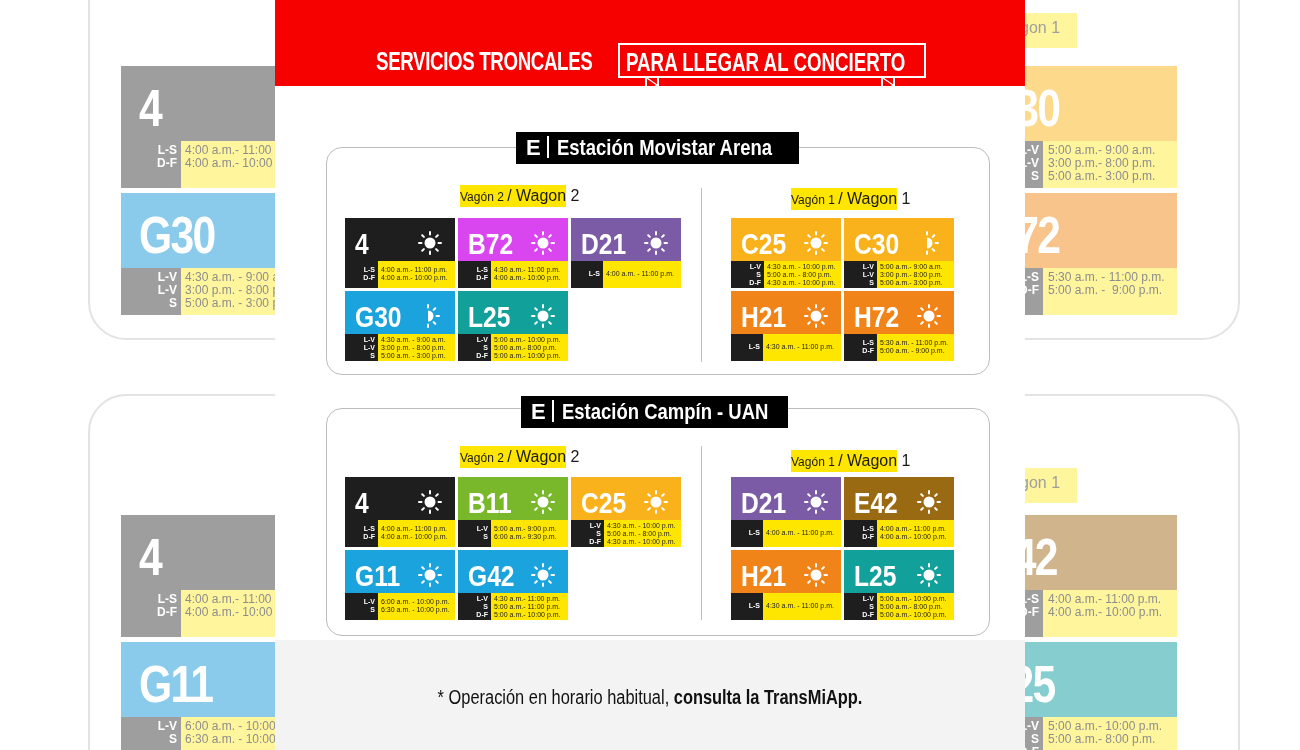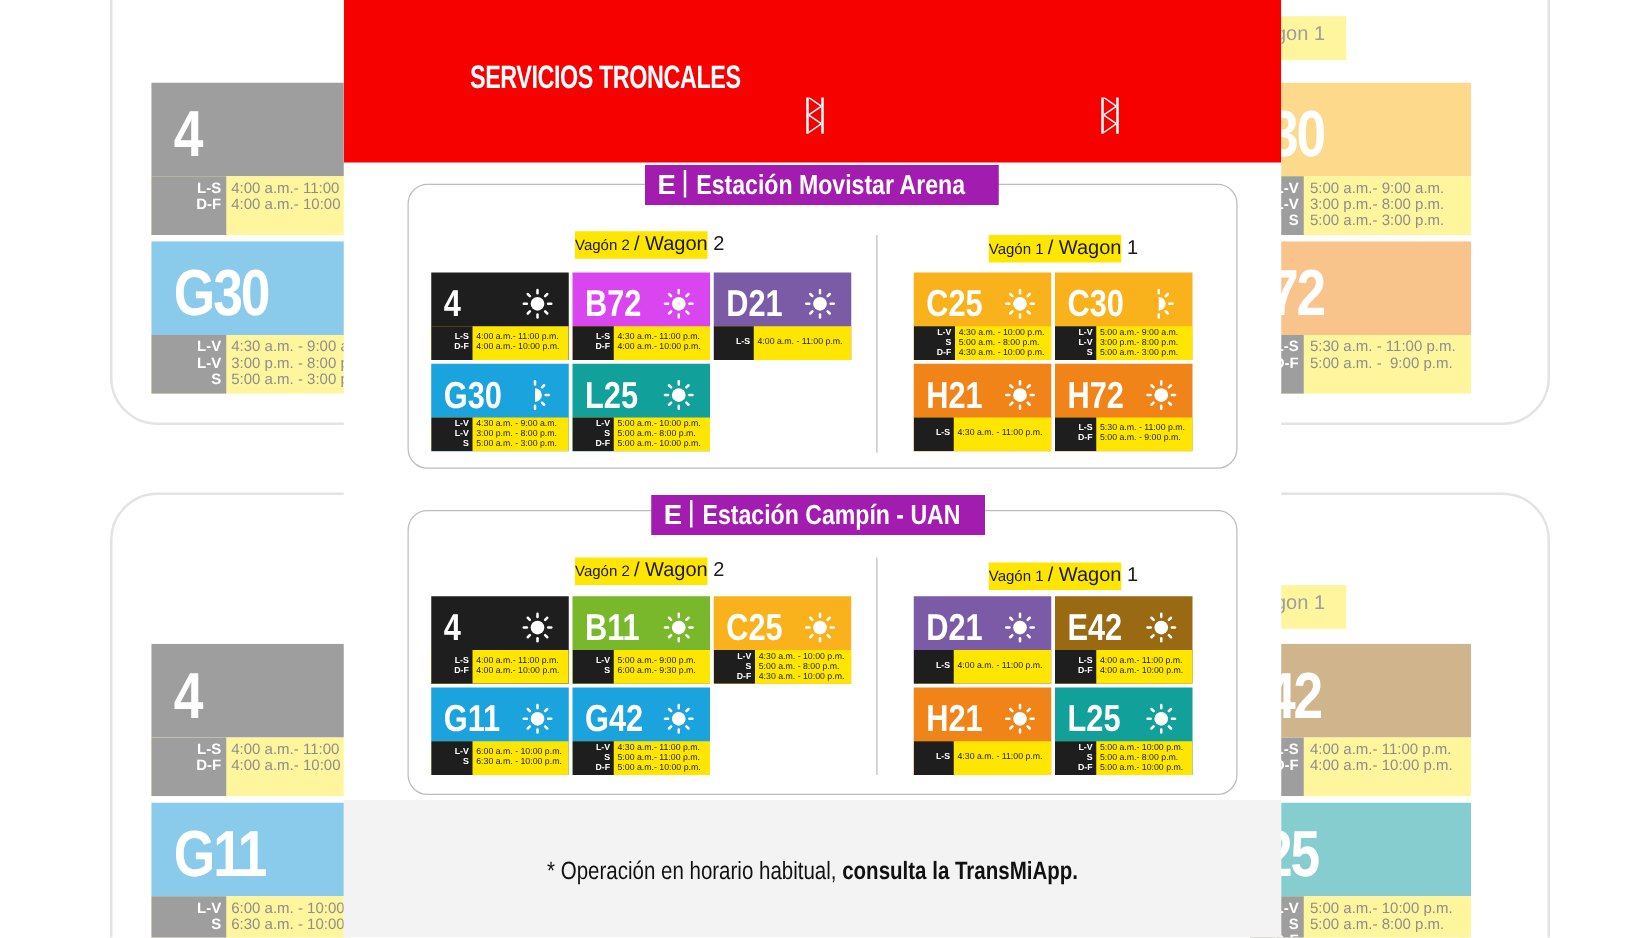--- a/index.html
+++ b/index.html
@@ -25,21 +25,21 @@
   }
   .bg-tile .times { position: absolute; top: 3px; color: #8d8d8d; font-size: 12px; line-height: 13px; white-space: pre; }
   .bg-wagon { position: absolute; background: #fff59d; color: #9e9e9e; font-size: 16px; padding: 6px 10px; }
 
   
   .panel {
     position: absolute; left: 275px; top: 0; width: 750px; height: 750px;
     background: #ffffff; overflow: hidden;
   }
   .header {
-    position: absolute; left: 0; top: 0; width: 750px; height: 130px; background: #f60000;
+    position: absolute; left: 0; top: 0; width: 750px; height: 86px; background: #f60000;
   }
   .header-title {
     position: absolute; left: 101px; top: 45px; height: 32px; display: flex; align-items: center;
     color: #fff; font-weight: bold; font-size: 26px; letter-spacing: -0.5px;
     font-family: "Liberation Sans Narrow", "Liberation Sans", sans-serif;
   }
   .header-title .t1 { display: inline-block; transform: scaleX(0.72); transform-origin: left; width: 240px; white-space: nowrap; }
   .header-box {
     position: absolute; left: 343px; top: 43px; width: 308px; height: 35px;
     border: 2px solid #fff;
@@ -49,21 +49,21 @@
     transform: scaleX(0.72); transform-origin: left;
     font-family: "Liberation Sans Narrow", "Liberation Sans", sans-serif;
   }
   .truss { position: absolute; top: 78px; width: 14px; height: 29px; border-left: 2px solid #fff; border-right: 2px solid #fff; }
   .truss svg { position: absolute; left: 0; top: 0; }
 
   .station-card {
     position: absolute; left: 51px; width: 664px; border: 1.5px solid #bdbdbd; border-radius: 16px; background: #fff;
   }
   .station-title {
-    position: absolute; height: 32px; background: #a21caf; color: #fff; font-weight: bold;
+    position: absolute; height: 32px; background: #000000; color: #fff; font-weight: bold;
     font-size: 22px; line-height: 32px; padding: 0 10px; white-space: nowrap;
   }
   .station-title .sep { display: inline-block; width: 2px; height: 22px; background: #fff; margin: 0 8px 0 6px; vertical-align: -3px; }
   .station-title .lbl { display: inline-block; transform: scaleX(0.84); transform-origin: left; }
   .divider { position: absolute; width: 1px; background: #bdbdbd; }
 
   .wagon {
     position: absolute; height: 22px; background: #ffe600; color: #1a1a1a;
     font-size: 12px; line-height: 22px; text-align: center; white-space: nowrap;
   }
@@ -193,20 +193,23 @@
 5:00 a.m.- 8:00 p.m.</div>
       </div>
   </div>
 </div>
 
 <div class="panel">
 
   <div class="header">
     <div class="header-title">
       <span class="t1">SERVICIOS TRONCALES</span>
+    </div>
+    <div class="header-box">
+      <span>PARA LLEGAR AL CONCIERTO</span>
     </div>
     <div class="truss" style="left:370px;">
       <svg width="10" height="29" viewBox="0 0 10 29">
           <polyline points="0,0 10,7 0,14 10,21 0,28" fill="none" stroke="#fff" stroke-width="1.2"></polyline>
         </svg>
     </div>
     <div class="truss" style="left:606px;">
       <svg width="10" height="29" viewBox="0 0 10 29">
           <polyline points="0,0 10,7 0,14 10,21 0,28" fill="none" stroke="#fff" stroke-width="1.2"></polyline>
         </svg>

